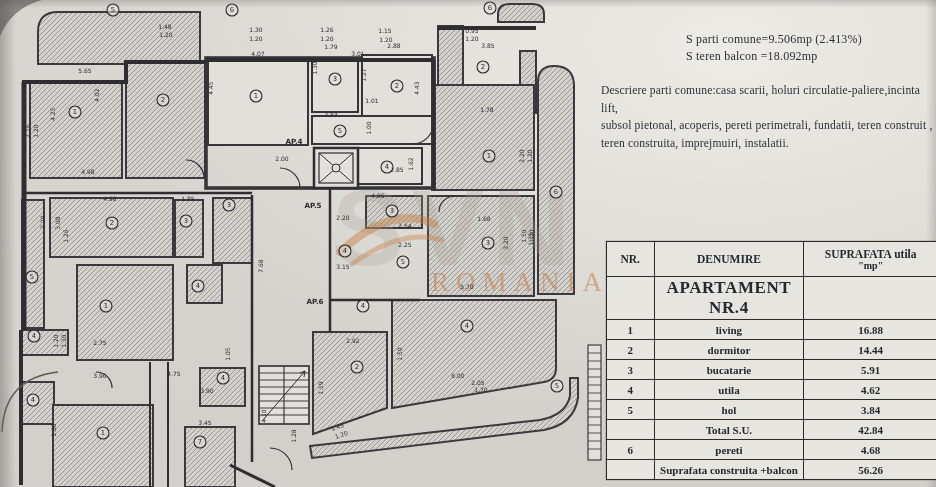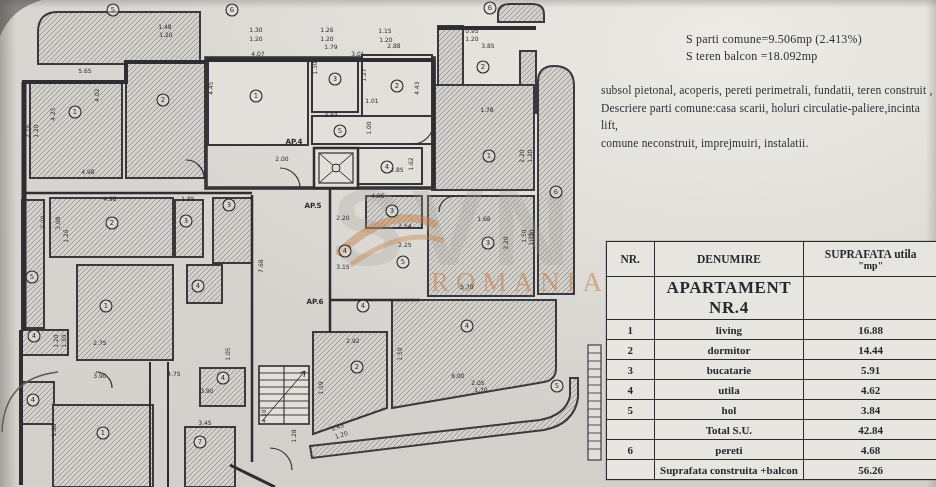--- a/index.html
+++ b/index.html
@@ -348,23 +348,23 @@
         <text x="313" y="208">AP.5</text>
         <text x="315" y="304">AP.6</text>
       </g>
   </svg>
 
   <div class="notes-top">
     <div>S parti comune=9.506mp (2.413%)</div>
     <div>S teren balcon =18.092mp</div>
   </div>
   <div class="notes-desc">
+    <div>Descriere parti comune:casa scarii, holuri circulatie-paliere,incinta lift,</div>
     <div>subsol pietonal, acoperis, pereti perimetrali, fundatii, teren construit ,</div>
-    <div>Descriere parti comune:casa scarii, holuri circulatie-paliere,incinta lift,</div>
-    <div>comune neconstruit, imprejmuiri, instalatii.</div>
+    <div>teren construita, imprejmuiri, instalatii.</div>
   </div>
 
   <table class="area-table">
     <tbody>
       <tr class="hdr">
         <td class="c-nr">NR.</td>
         <td class="c-den">DENUMIRE</td>
         <td class="c-val">
           <span>SUPRAFATA utila</span>
           <span class="sup-small">"mp"</span>

